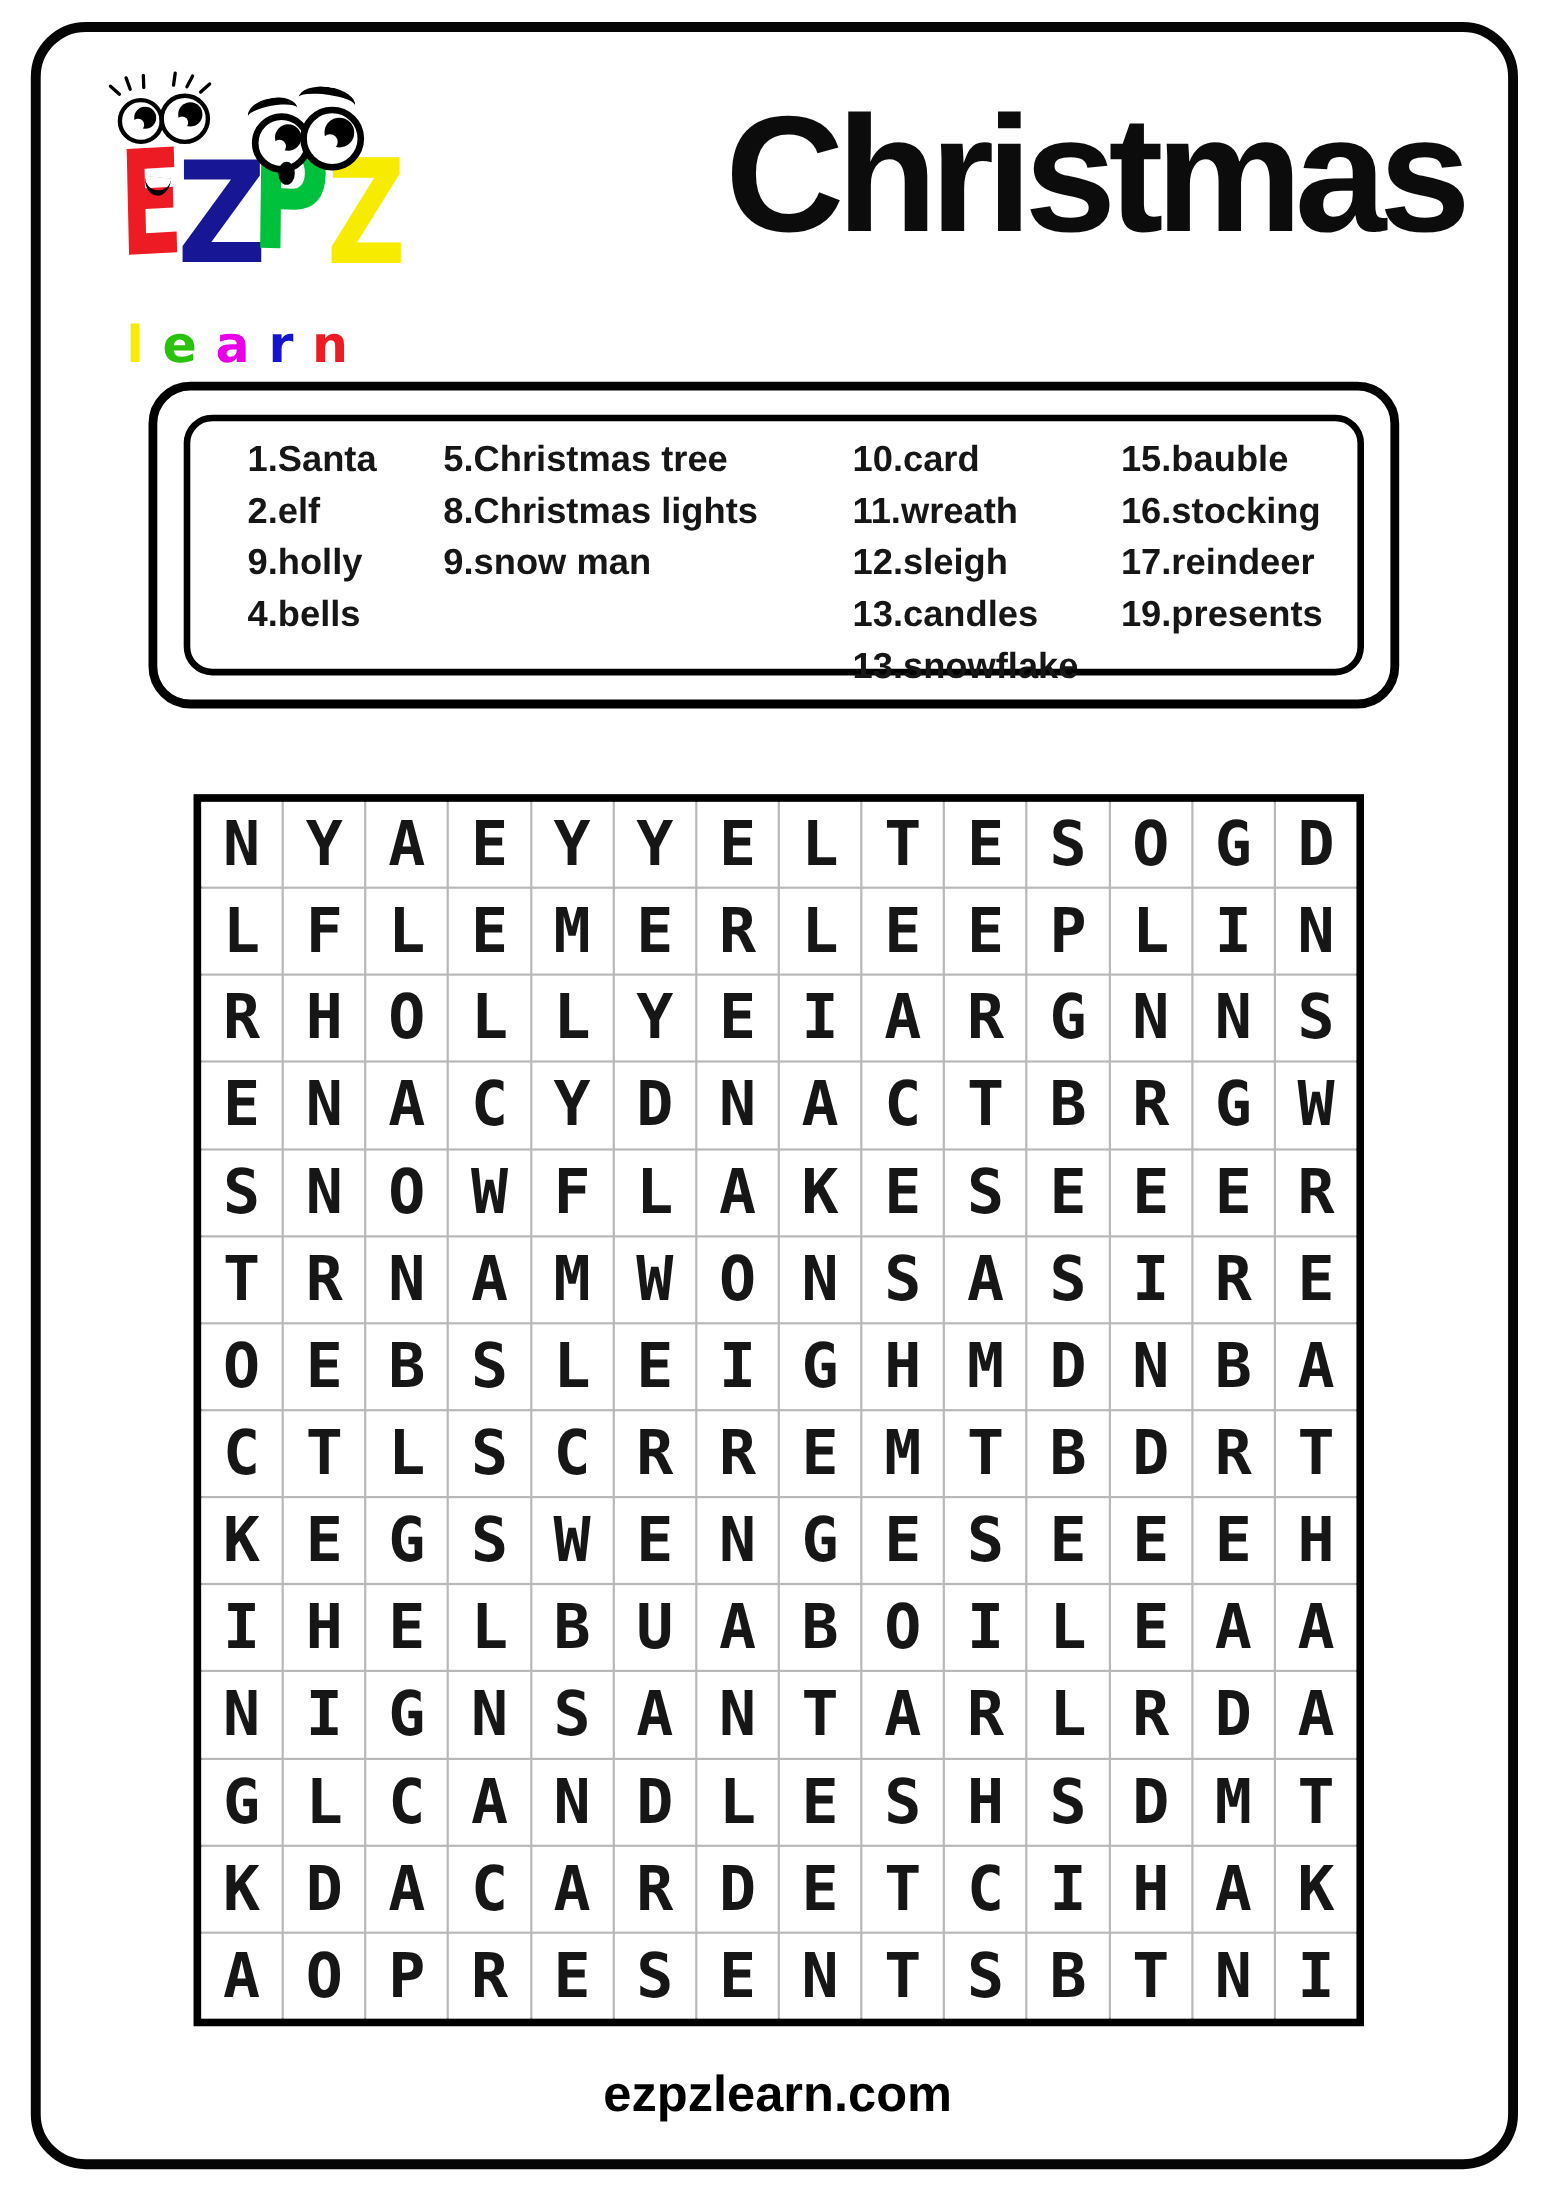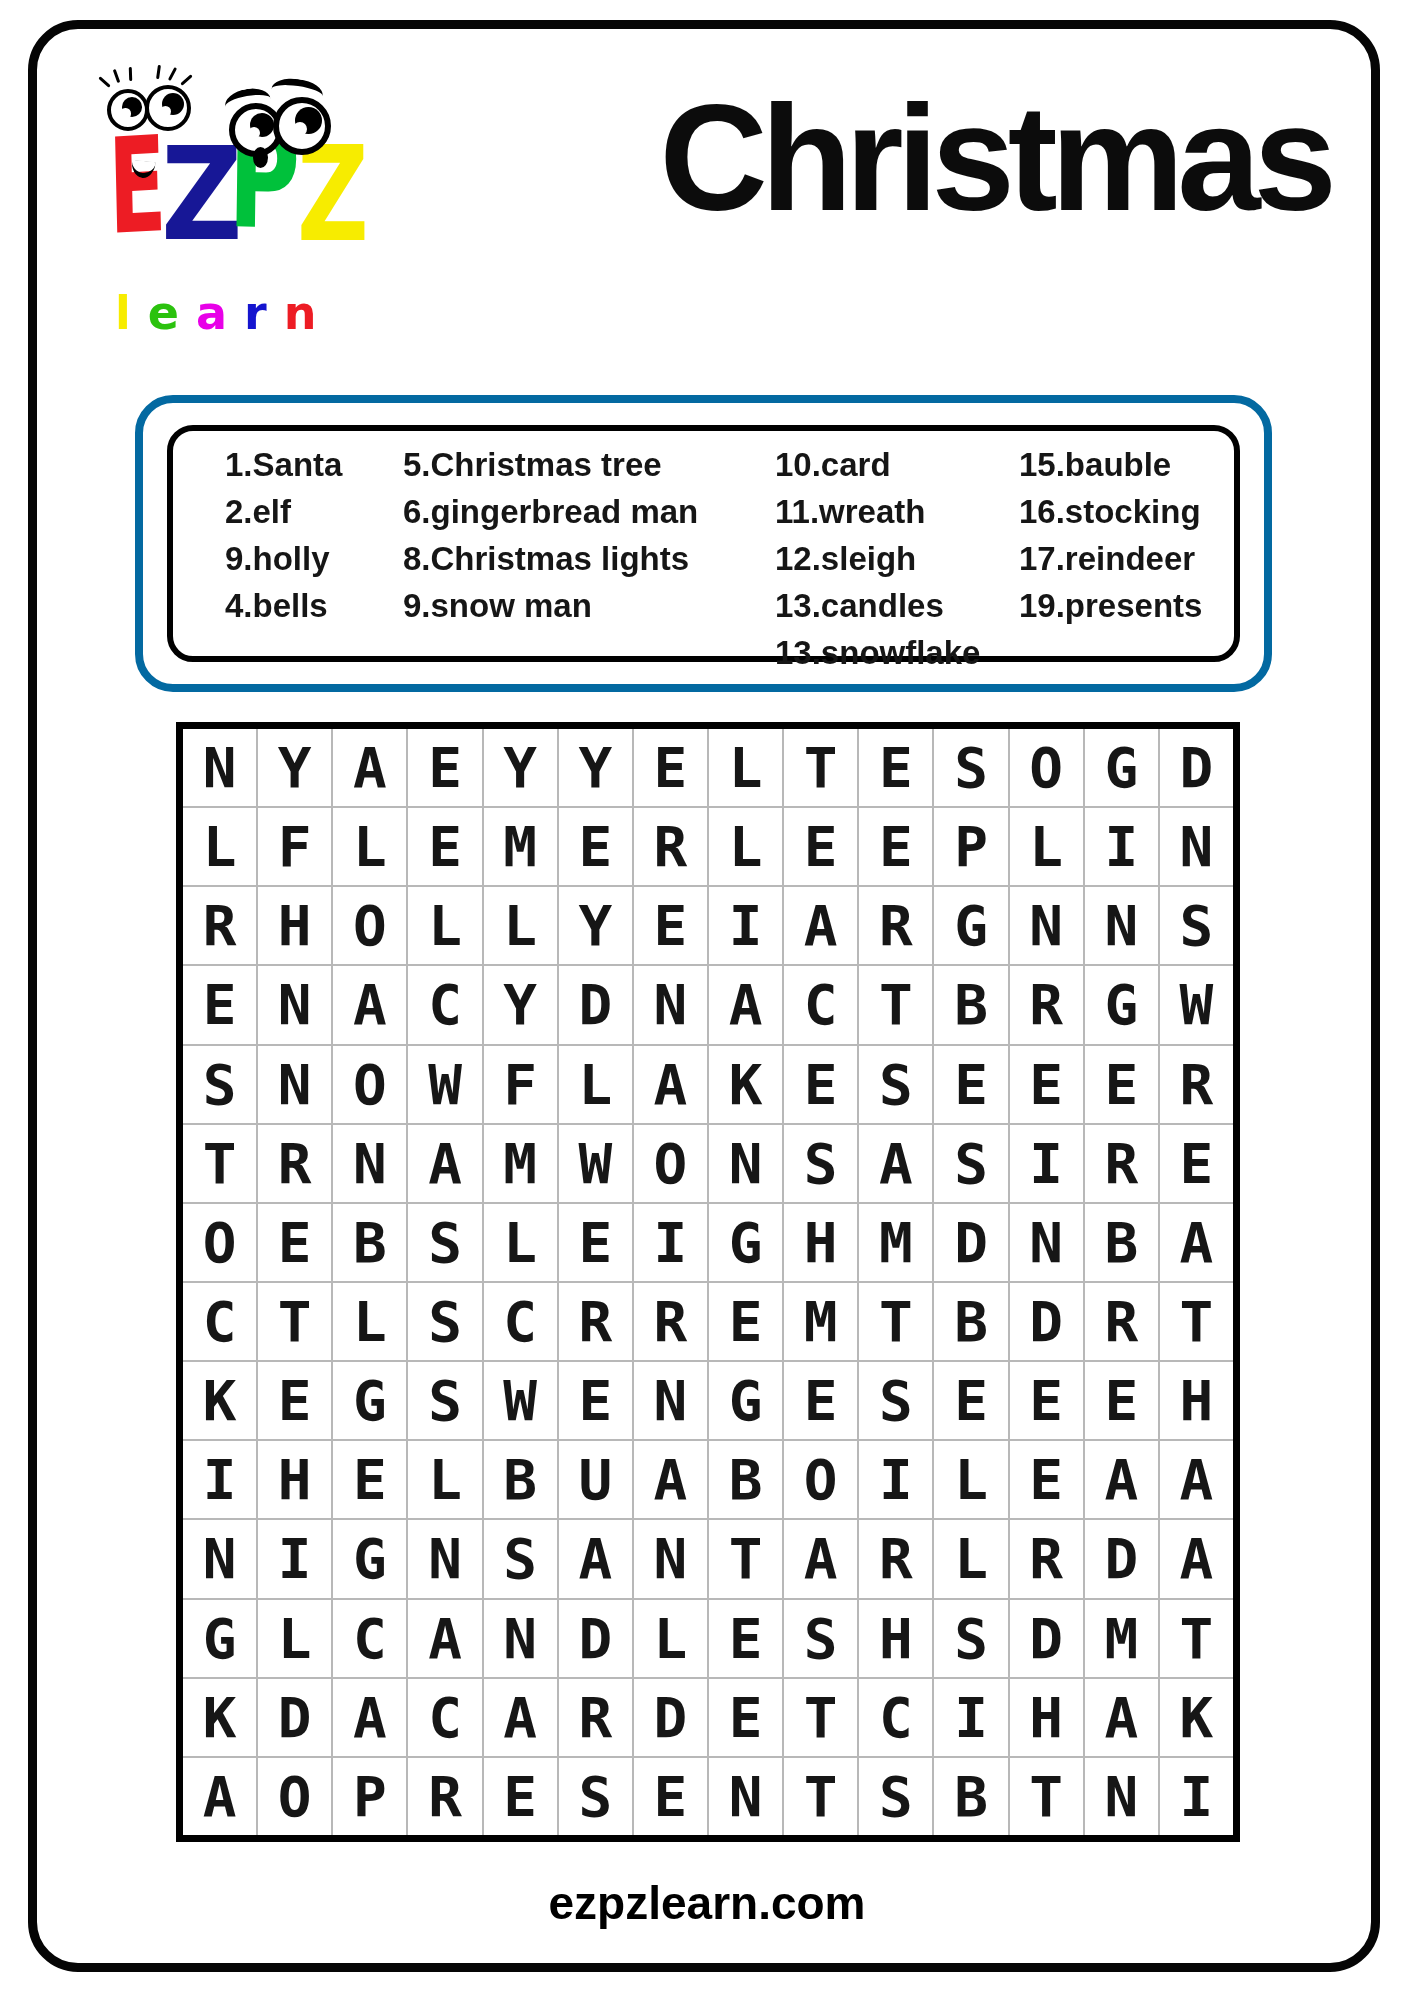--- a/index.html
+++ b/index.html
@@ -54,21 +54,21 @@
   
   .title{
     position:absolute;left:420px;top:76px;width:910px;margin:0;
     text-align:right;font-family:Liberation Sans, sans-serif;
     font-size:150px;font-weight:bold;letter-spacing:-7px;color:#0c0c0c;line-height:1.1;
   }
 
   
   .wordlist-outer{
     position:absolute;left:135px;top:347px;width:1121px;height:281px;
-    border:8px solid #0369a1;border-radius:38px;margin-top:48px;
+    border:8px solid #000000;border-radius:38px;
   }
   .wordlist-inner{
     position:absolute;left:24px;top:22px;right:24px;bottom:22px;
     border:6px solid #000;border-radius:26px;
   }
   .wl-col{position:absolute;top:10px;}
   .wl-c0{left:52px;}
   .wl-c1{left:230px;}
   .wl-c2{left:602px;}
   .wl-c3{left:846px;}
@@ -139,21 +139,20 @@
 <div class="wordlist-outer">
   <div class="wordlist-inner" id="wordlist">
       <div class="wl-col wl-c0">
         <div class="wl-entry">1.Santa</div>
         <div class="wl-entry">2.elf</div>
         <div class="wl-entry">9.holly</div>
         <div class="wl-entry">4.bells</div>
       </div>
       <div class="wl-col wl-c1">
         <div class="wl-entry">5.Christmas tree</div>
-        <div class="wl-entry">6.gingerbread man</div>
         <div class="wl-entry">8.Christmas lights</div>
         <div class="wl-entry">9.snow man</div>
       </div>
       <div class="wl-col wl-c2">
         <div class="wl-entry">10.card</div>
         <div class="wl-entry">11.wreath</div>
         <div class="wl-entry">12.sleigh</div>
         <div class="wl-entry">13.candles</div>
         <div class="wl-entry">13.snowflake</div>
       </div>

